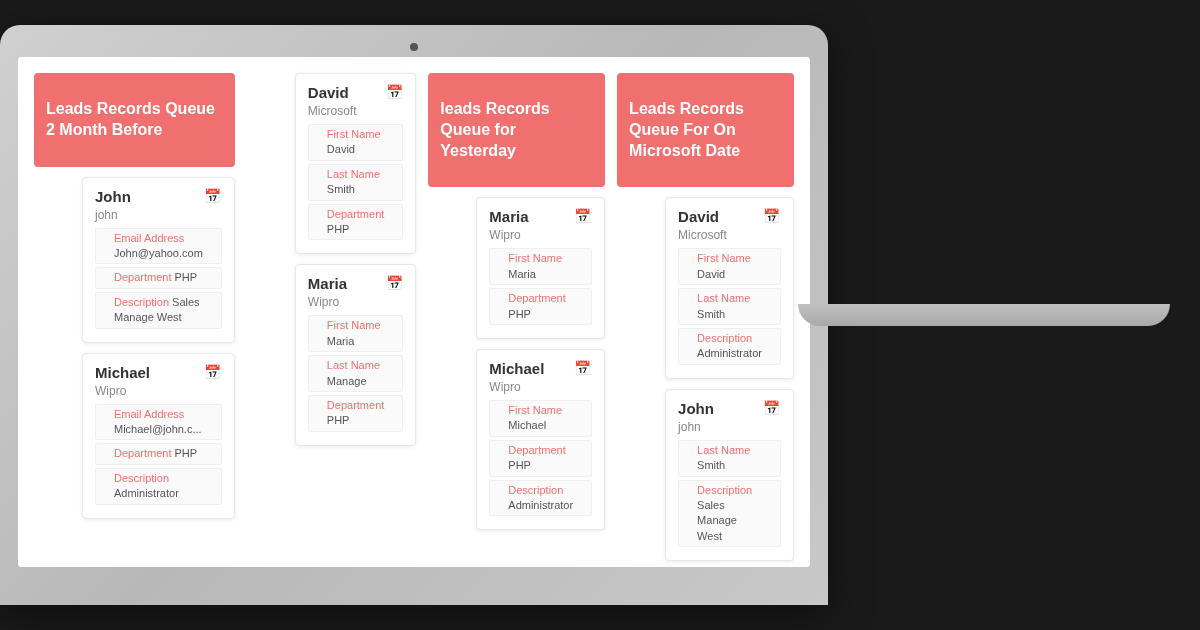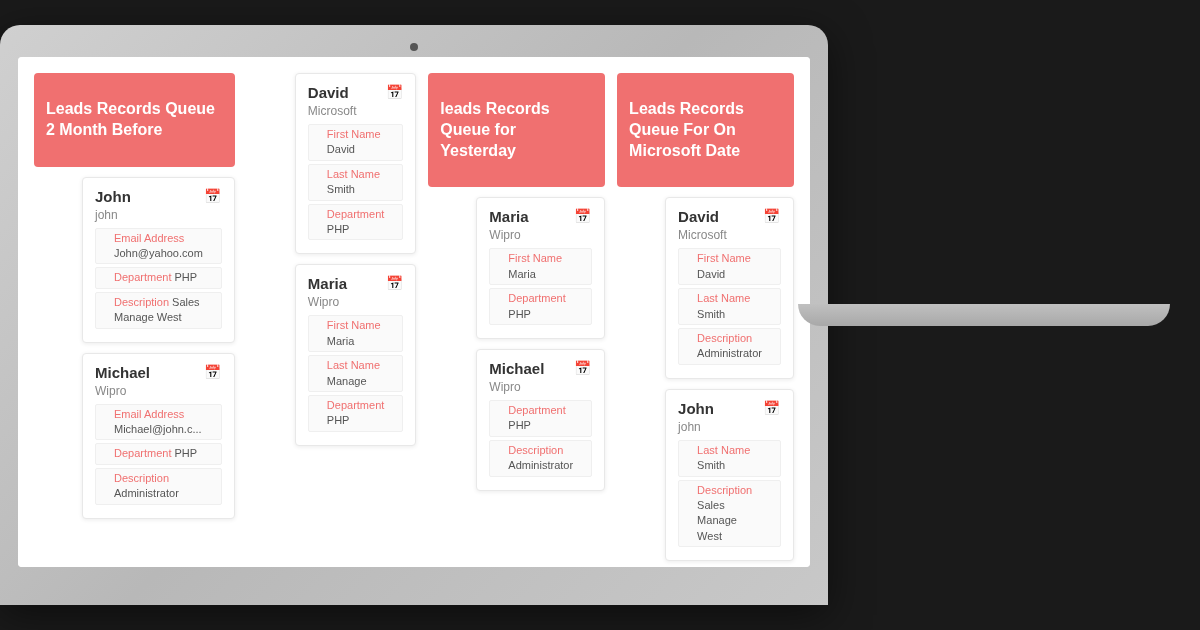--- a/index.html
+++ b/index.html
@@ -199,20 +199,21 @@
               <div class="card-company">Wipro</div>
               <div class="card-field"><span class="field-label">First Name </span><span class="field-value">Maria</span></div>
               <div class="card-field"><span class="field-label">Department </span><span class="field-value">PHP</span></div>
             </div>
             <div class="card">
               <div class="card-header">
                 <span class="card-name">Michael</span>
                 <span class="card-calendar-icon">📅</span>
               </div>
               <div class="card-company">Wipro</div>
+              <div class="card-field"><span class="field-label">First Name </span><span class="field-value">Michael</span></div>
               <div class="card-field"><span class="field-label">Department </span><span class="field-value">PHP</span></div>
               <div class="card-field"><span class="field-label">Description </span><span class="field-value">Administrator</span></div>
             </div>
           </div>
           <div class="column">
             <div class="column-header">Leads Records Queue For On Microsoft Date</div>
             <div class="card">
               <div class="card-header">
                 <span class="card-name">David</span>
                 <span class="card-calendar-icon">📅</span>

